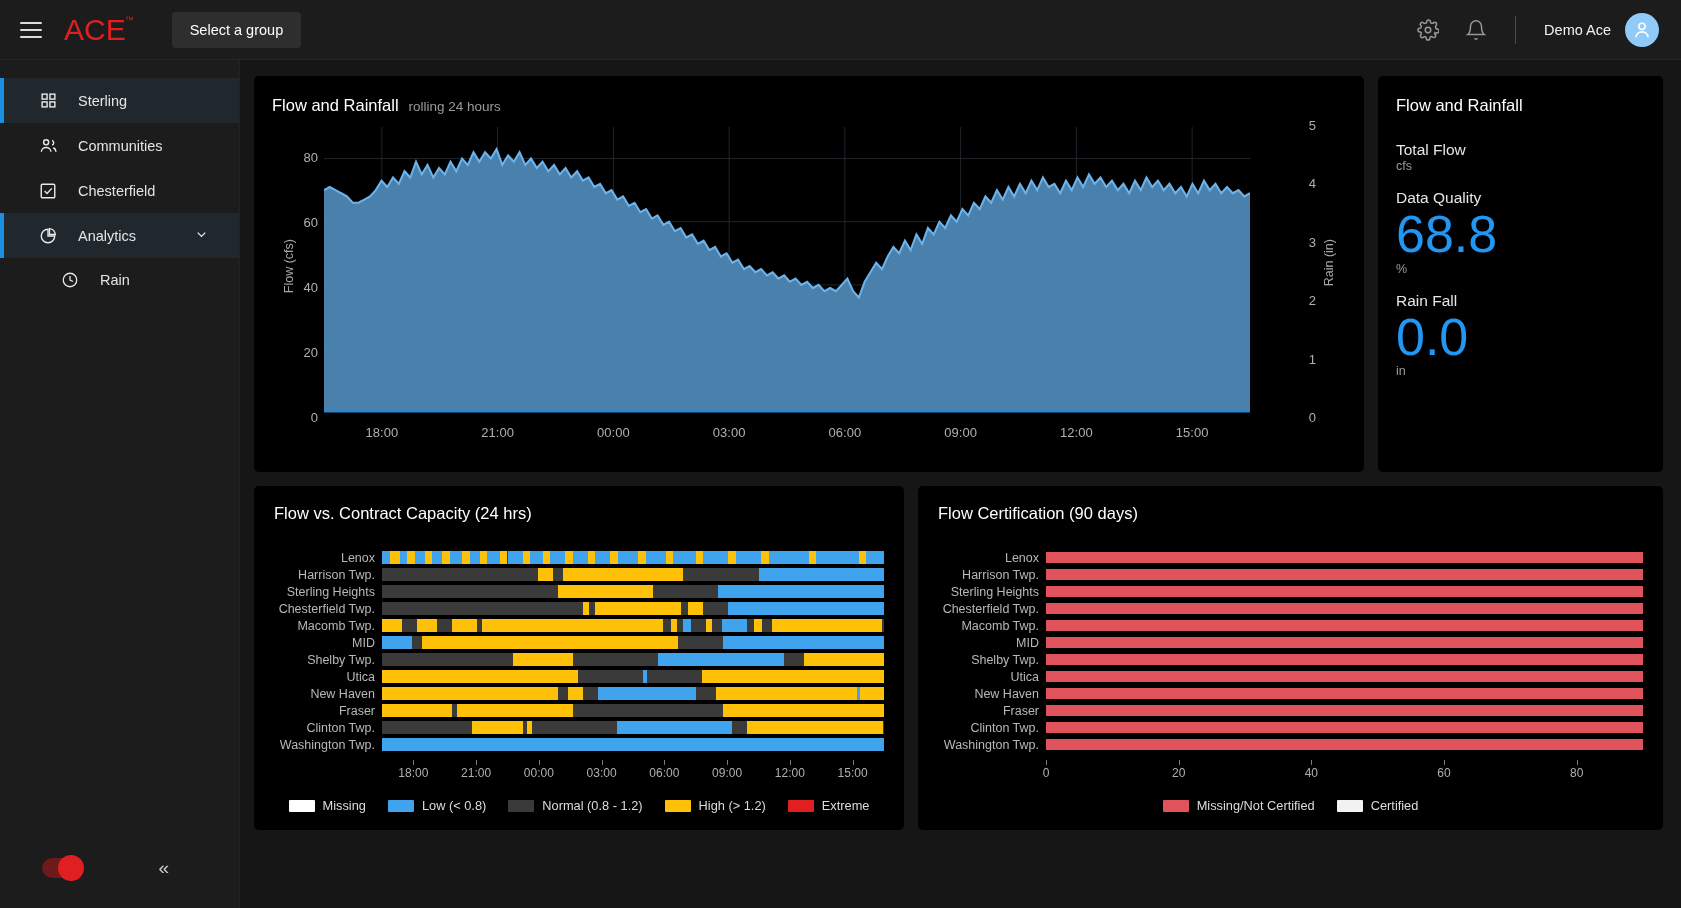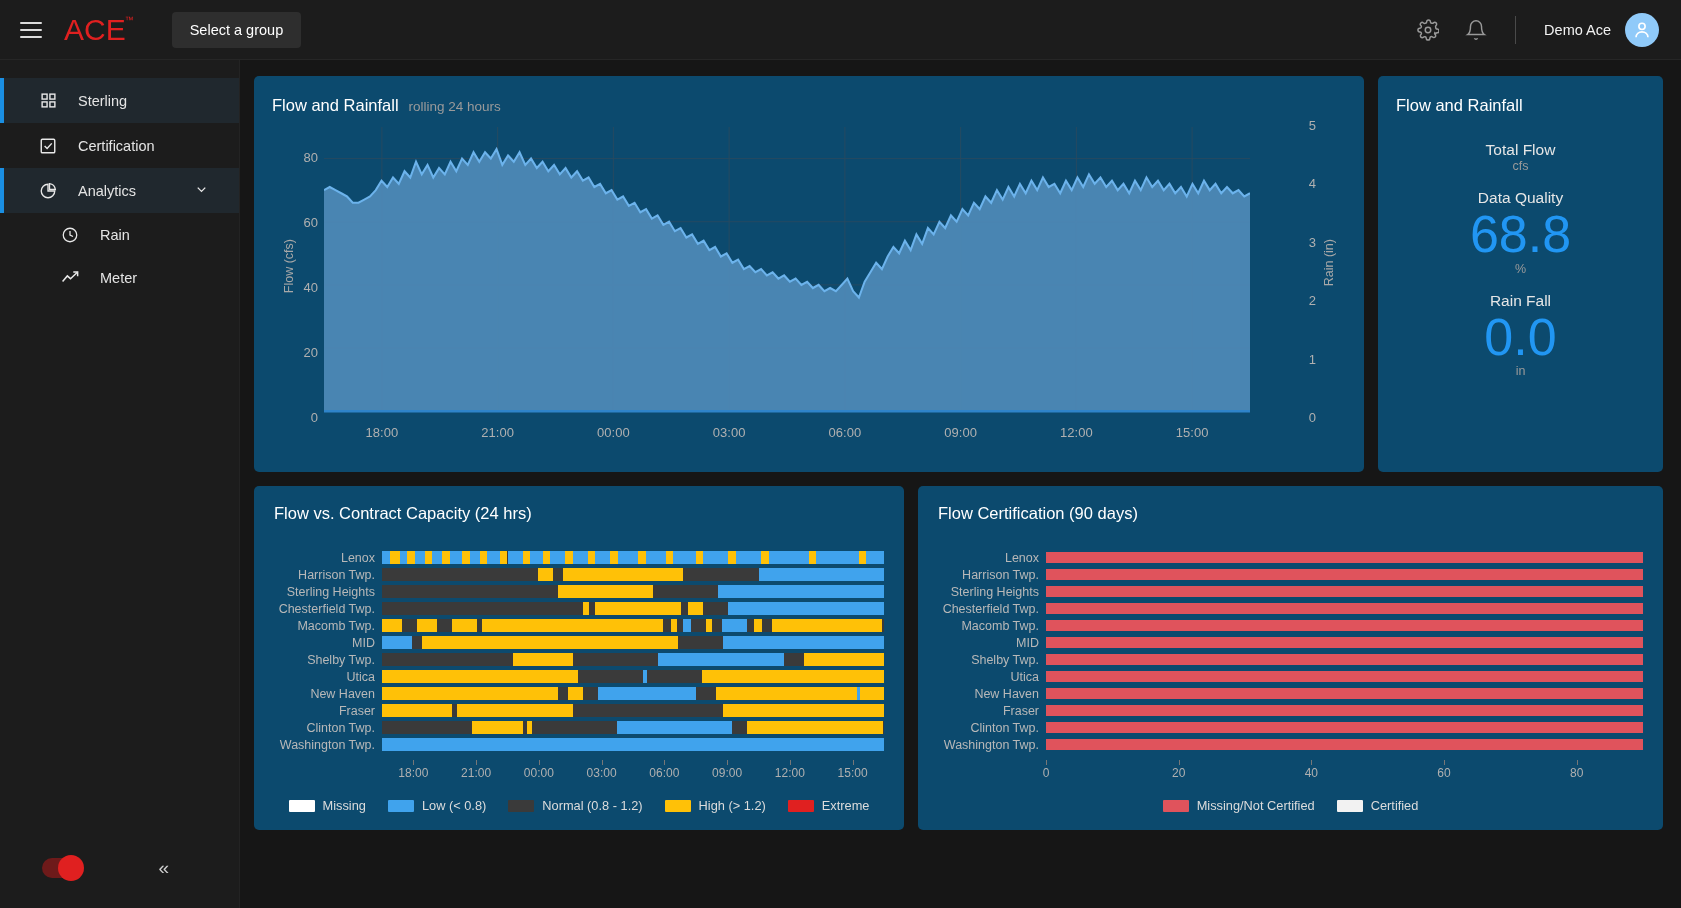--- a/index.html
+++ b/index.html
@@ -70,40 +70,40 @@
   }
   .toggle { width: 40px; height: 20px; border-radius: 10px; background: #6e1a1a;
     position: relative; cursor: pointer; }
   .toggle::after { content:""; position:absolute; right:-2px; top:-3px;
     width: 26px; height: 26px; border-radius: 50%; background: #e02020; }
   .collapse-btn { color: #cfcfcf; font-size: 19px; cursor: pointer; letter-spacing: -2px; margin-right: 48px; }
 
   
   .main { flex: 1; background: #161616; padding: 16px 18px 0 14px; overflow: hidden; }
   .row { display: flex; gap: 14px; }
-  .card { background: #0c4a6e; border-radius: 5px; }
+  .card { background: #000000; border-radius: 5px; }
 
   .card-title { font-size: 16.5px; color: #ffffff; font-weight: 500; }
   .card-sub { font-size: 13.5px; color: #9a9a9a; margin-left: 10px; }
 
   
   .flow-card { flex: 1; height: 396px; padding: 20px 22px 8px 18px; position: relative; }
   .kpi-card { width: 285px; min-width: 285px; height: 396px; padding: 20px 18px; }
 
   .chart-wrap { position: relative; height: 330px; margin-top: 6px; }
 
   .axis-label-left, .axis-label-right {
     position: absolute; font-size: 12.5px; color: #a8a8a8;
     writing-mode: vertical-rl; transform: rotate(180deg);
   }
   .tick { position: absolute; font-size: 13px; color: #b0b0b0; }
 
   
   .kpi-title { font-size: 16.5px; color: #fff; font-weight: 500; margin-bottom: 26px; }
-  .kpi-block { text-align: center; margin-bottom: 16px; }
+  .kpi-block { margin-bottom: 16px; }
   .kpi-label { font-size: 15.5px; color: #e6e6e6; }
   .kpi-value { font-size: 52px; color: #2196f3; line-height: 1.05; font-weight: 400; }
   .kpi-unit { font-size: 12.5px; color: #9a9a9a; }
 
   
   .bottom-row { margin-top: 14px; display: flex; gap: 14px; justify-content: space-between; }
   .cap-card { width: 650px; min-width: 650px; height: 344px; padding: 18px 20px; }
   .cert-card { flex: 1; height: 344px; padding: 18px 20px; }
 
   .gantt { margin-top: 26px; position: relative; }
@@ -178,30 +178,41 @@
             <svg width="17" height="17" viewBox="0 0 24 24" fill="none" stroke="#e8e8e8" stroke-width="2">
               <rect x="3" y="3" width="7" height="7"></rect>
                 <rect x="14" y="3" width="7" height="7"></rect>
               <rect x="3" y="14" width="7" height="7"></rect>
                 <rect x="14" y="14" width="7" height="7"></rect>
             </svg>
           </span>
           <span>Sterling</span>
         </div>
 
+        <div class="nav-item">
+          <span class="ico">
+            <svg width="19" height="19" viewBox="0 0 24 24" fill="none" stroke="#e8e8e8" stroke-width="1.8">
+              <circle cx="9" cy="8" r="3.2"></circle>
+                <path d="M3 20c0-3.3 2.7-5.5 6-5.5s6 2.2 6 5.5"></path>
+              <path d="M16.5 5.6A3.2 3.2 0 0 1 16.5 11.6"></path>
+                <path d="M18 14.8c2 .8 3.3 2.6 3.3 5.2"></path>
+            </svg>
+          </span>
+          <span>Communities</span>
+        </div>
 
 
         <div class="nav-item">
           <span class="ico">
             <svg width="18" height="18" viewBox="0 0 24 24" fill="none" stroke="#e8e8e8" stroke-width="1.9">
               <rect x="3" y="3" width="18" height="18" rx="1.5"></rect>
                 <polyline points="7.5,12 10.8,15.3 17,8.5"></polyline>
             </svg>
           </span>
-          <span>Certification</span>
+          <span>Chesterfield</span>
         </div>
 
         <div class="nav-item active">
           <span class="ico">
             <svg width="18" height="18" viewBox="0 0 24 24" fill="none" stroke="#e8e8e8" stroke-width="1.8">
               <path d="M12 3a9 9 0 1 0 9 9h-9z"></path>
                 <path d="M14 2.2A9 9 0 0 1 21.8 10H14z"></path>
             </svg>
           </span>
           <span>Analytics</span>
@@ -214,29 +225,20 @@
 
         <div class="nav-sub">
           <div class="nav-item">
             <span class="ico">
               <svg width="18" height="18" viewBox="0 0 24 24" fill="none" stroke="#e8e8e8" stroke-width="1.7">
                 <circle cx="12" cy="12" r="9"></circle>
                   <polyline points="12,6.5 12,12 16,14"></polyline>
               </svg>
             </span>
             <span>Rain</span>
-          </div>
-          <div class="nav-item">
-            <span class="ico">
-              <svg width="19" height="19" viewBox="0 0 24 24" fill="none" stroke="#e8e8e8" stroke-width="1.9">
-                <polyline points="2,17 8,10 12,13.5 21,5"></polyline>
-                  <polyline points="15.5,5 21,5 21,10.5"></polyline>
-              </svg>
-            </span>
-            <span>Meter</span>
           </div>
         </div>
       </div>
 
       <div class="sidebar-footer">
         <div class="toggle"></div>
         <div class="collapse-btn">«</div>
       </div>
     </div>
 

